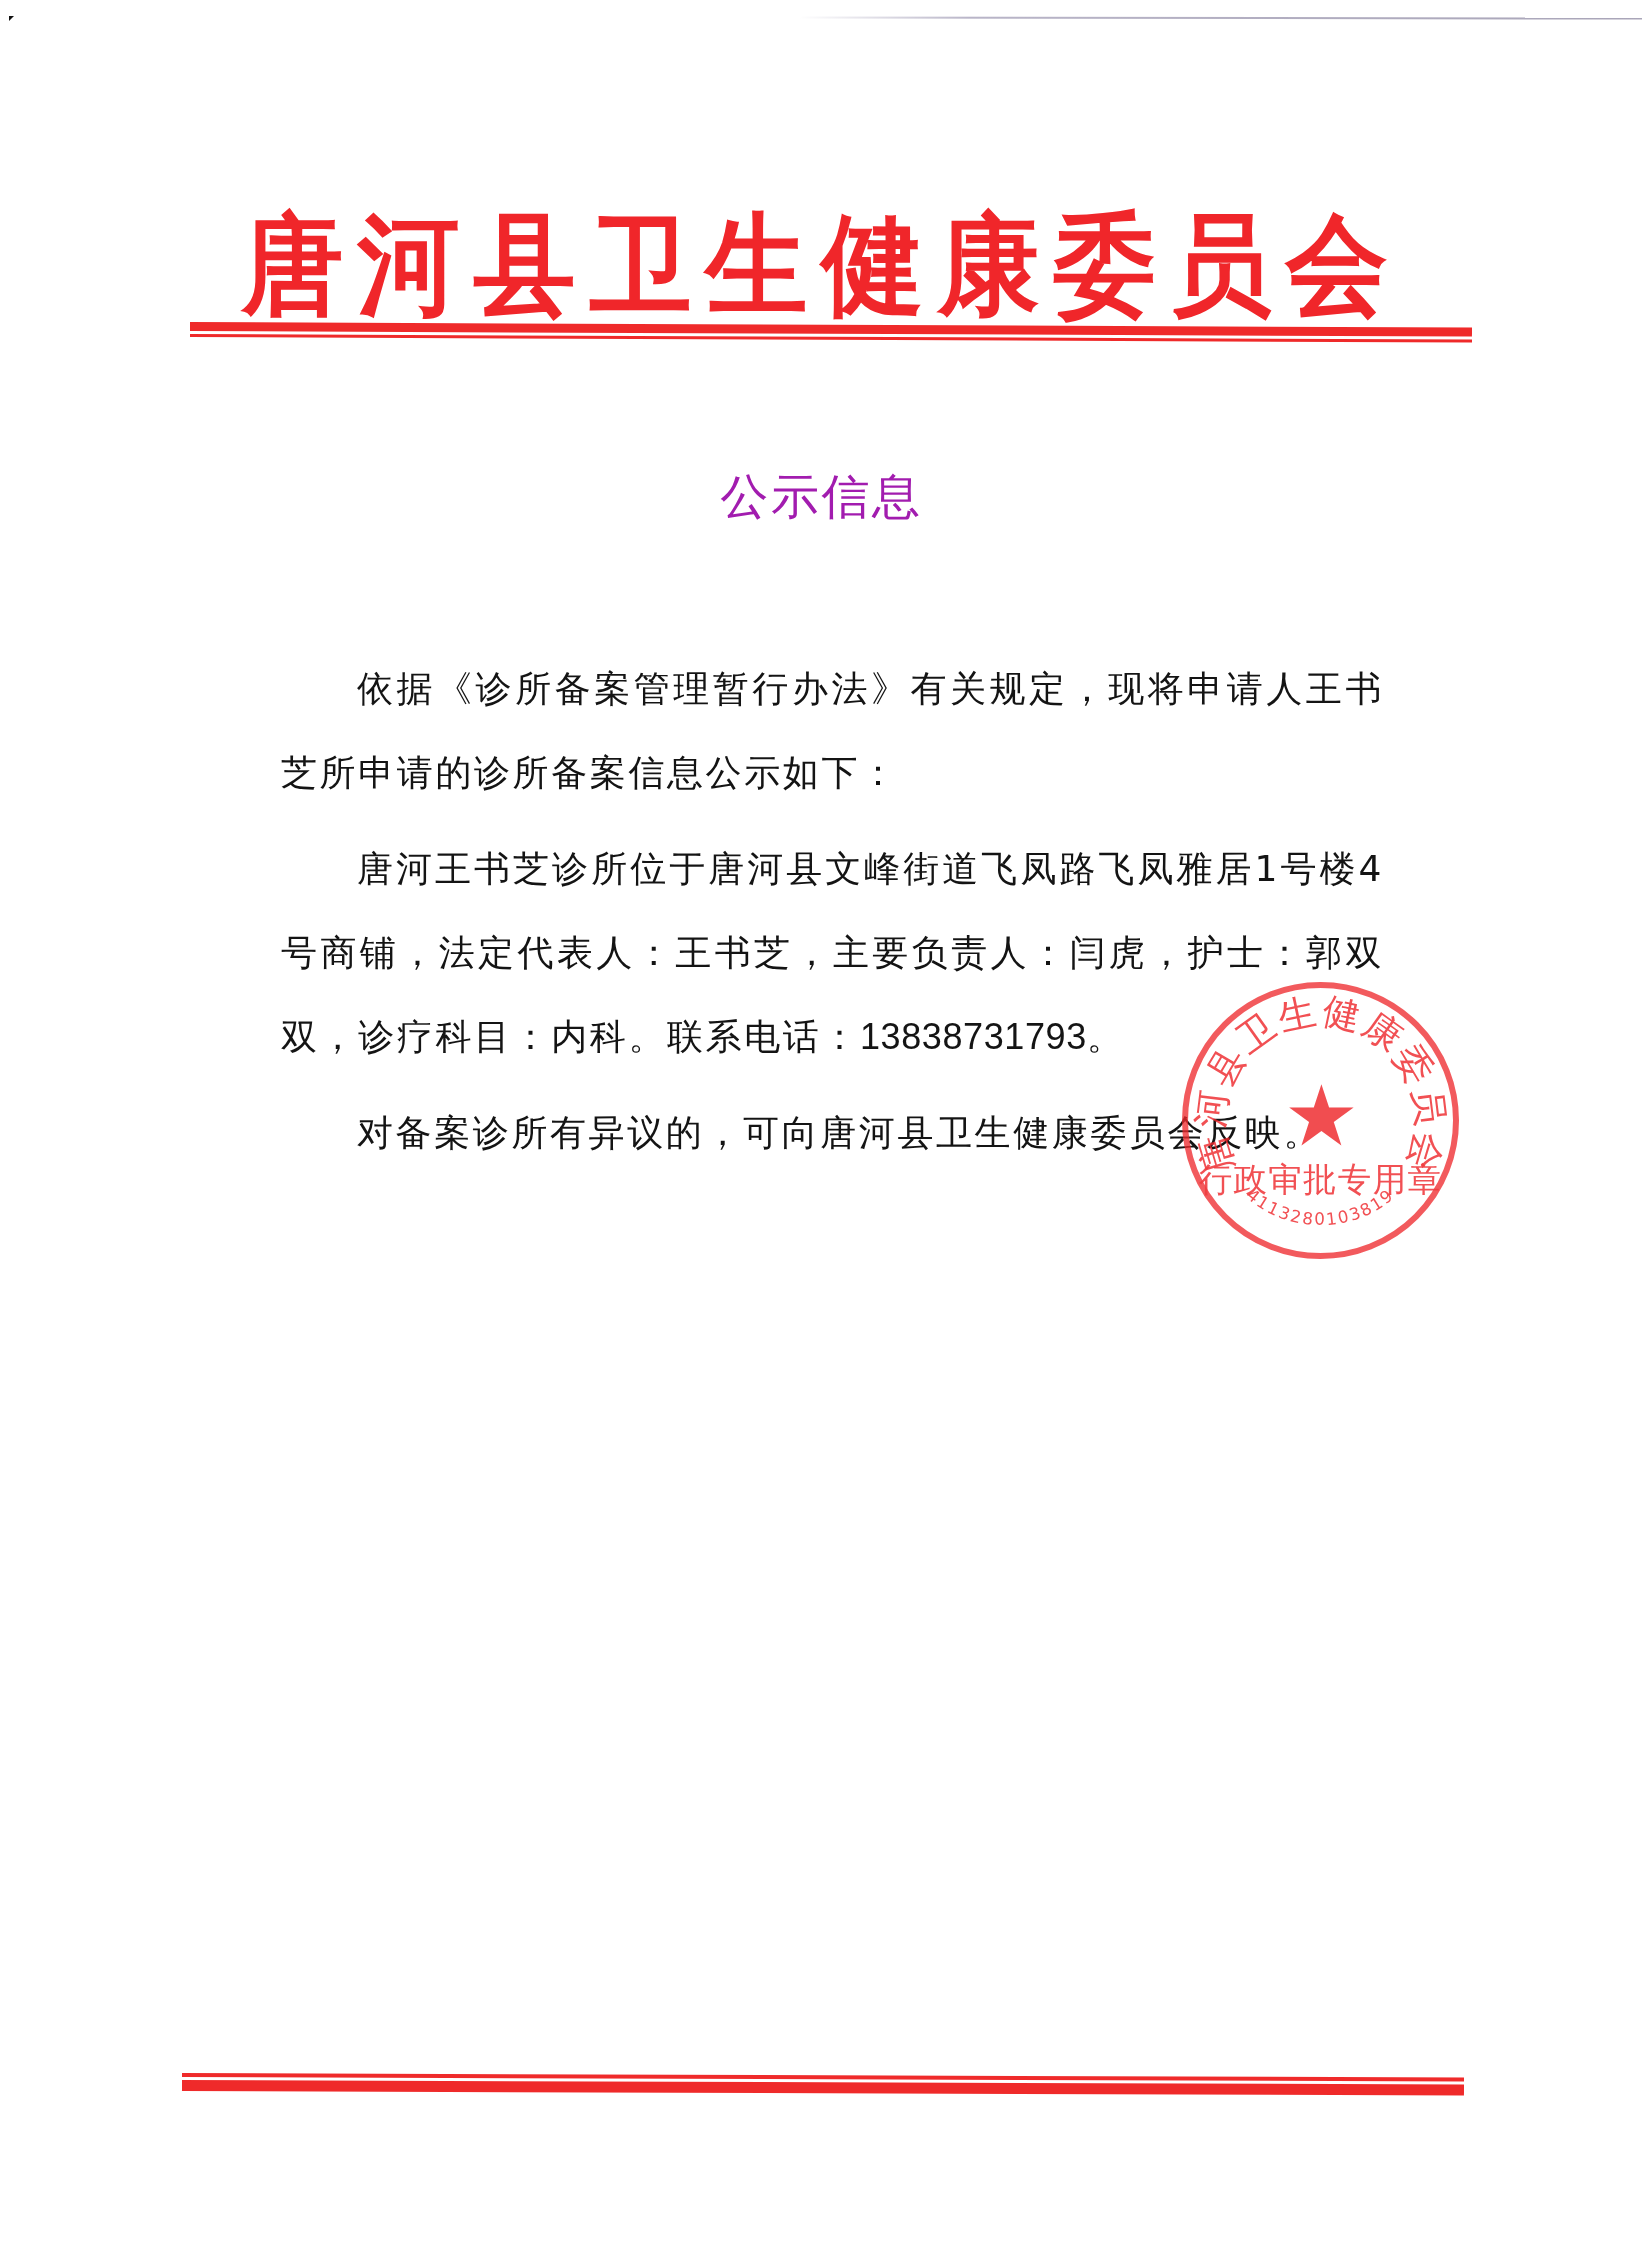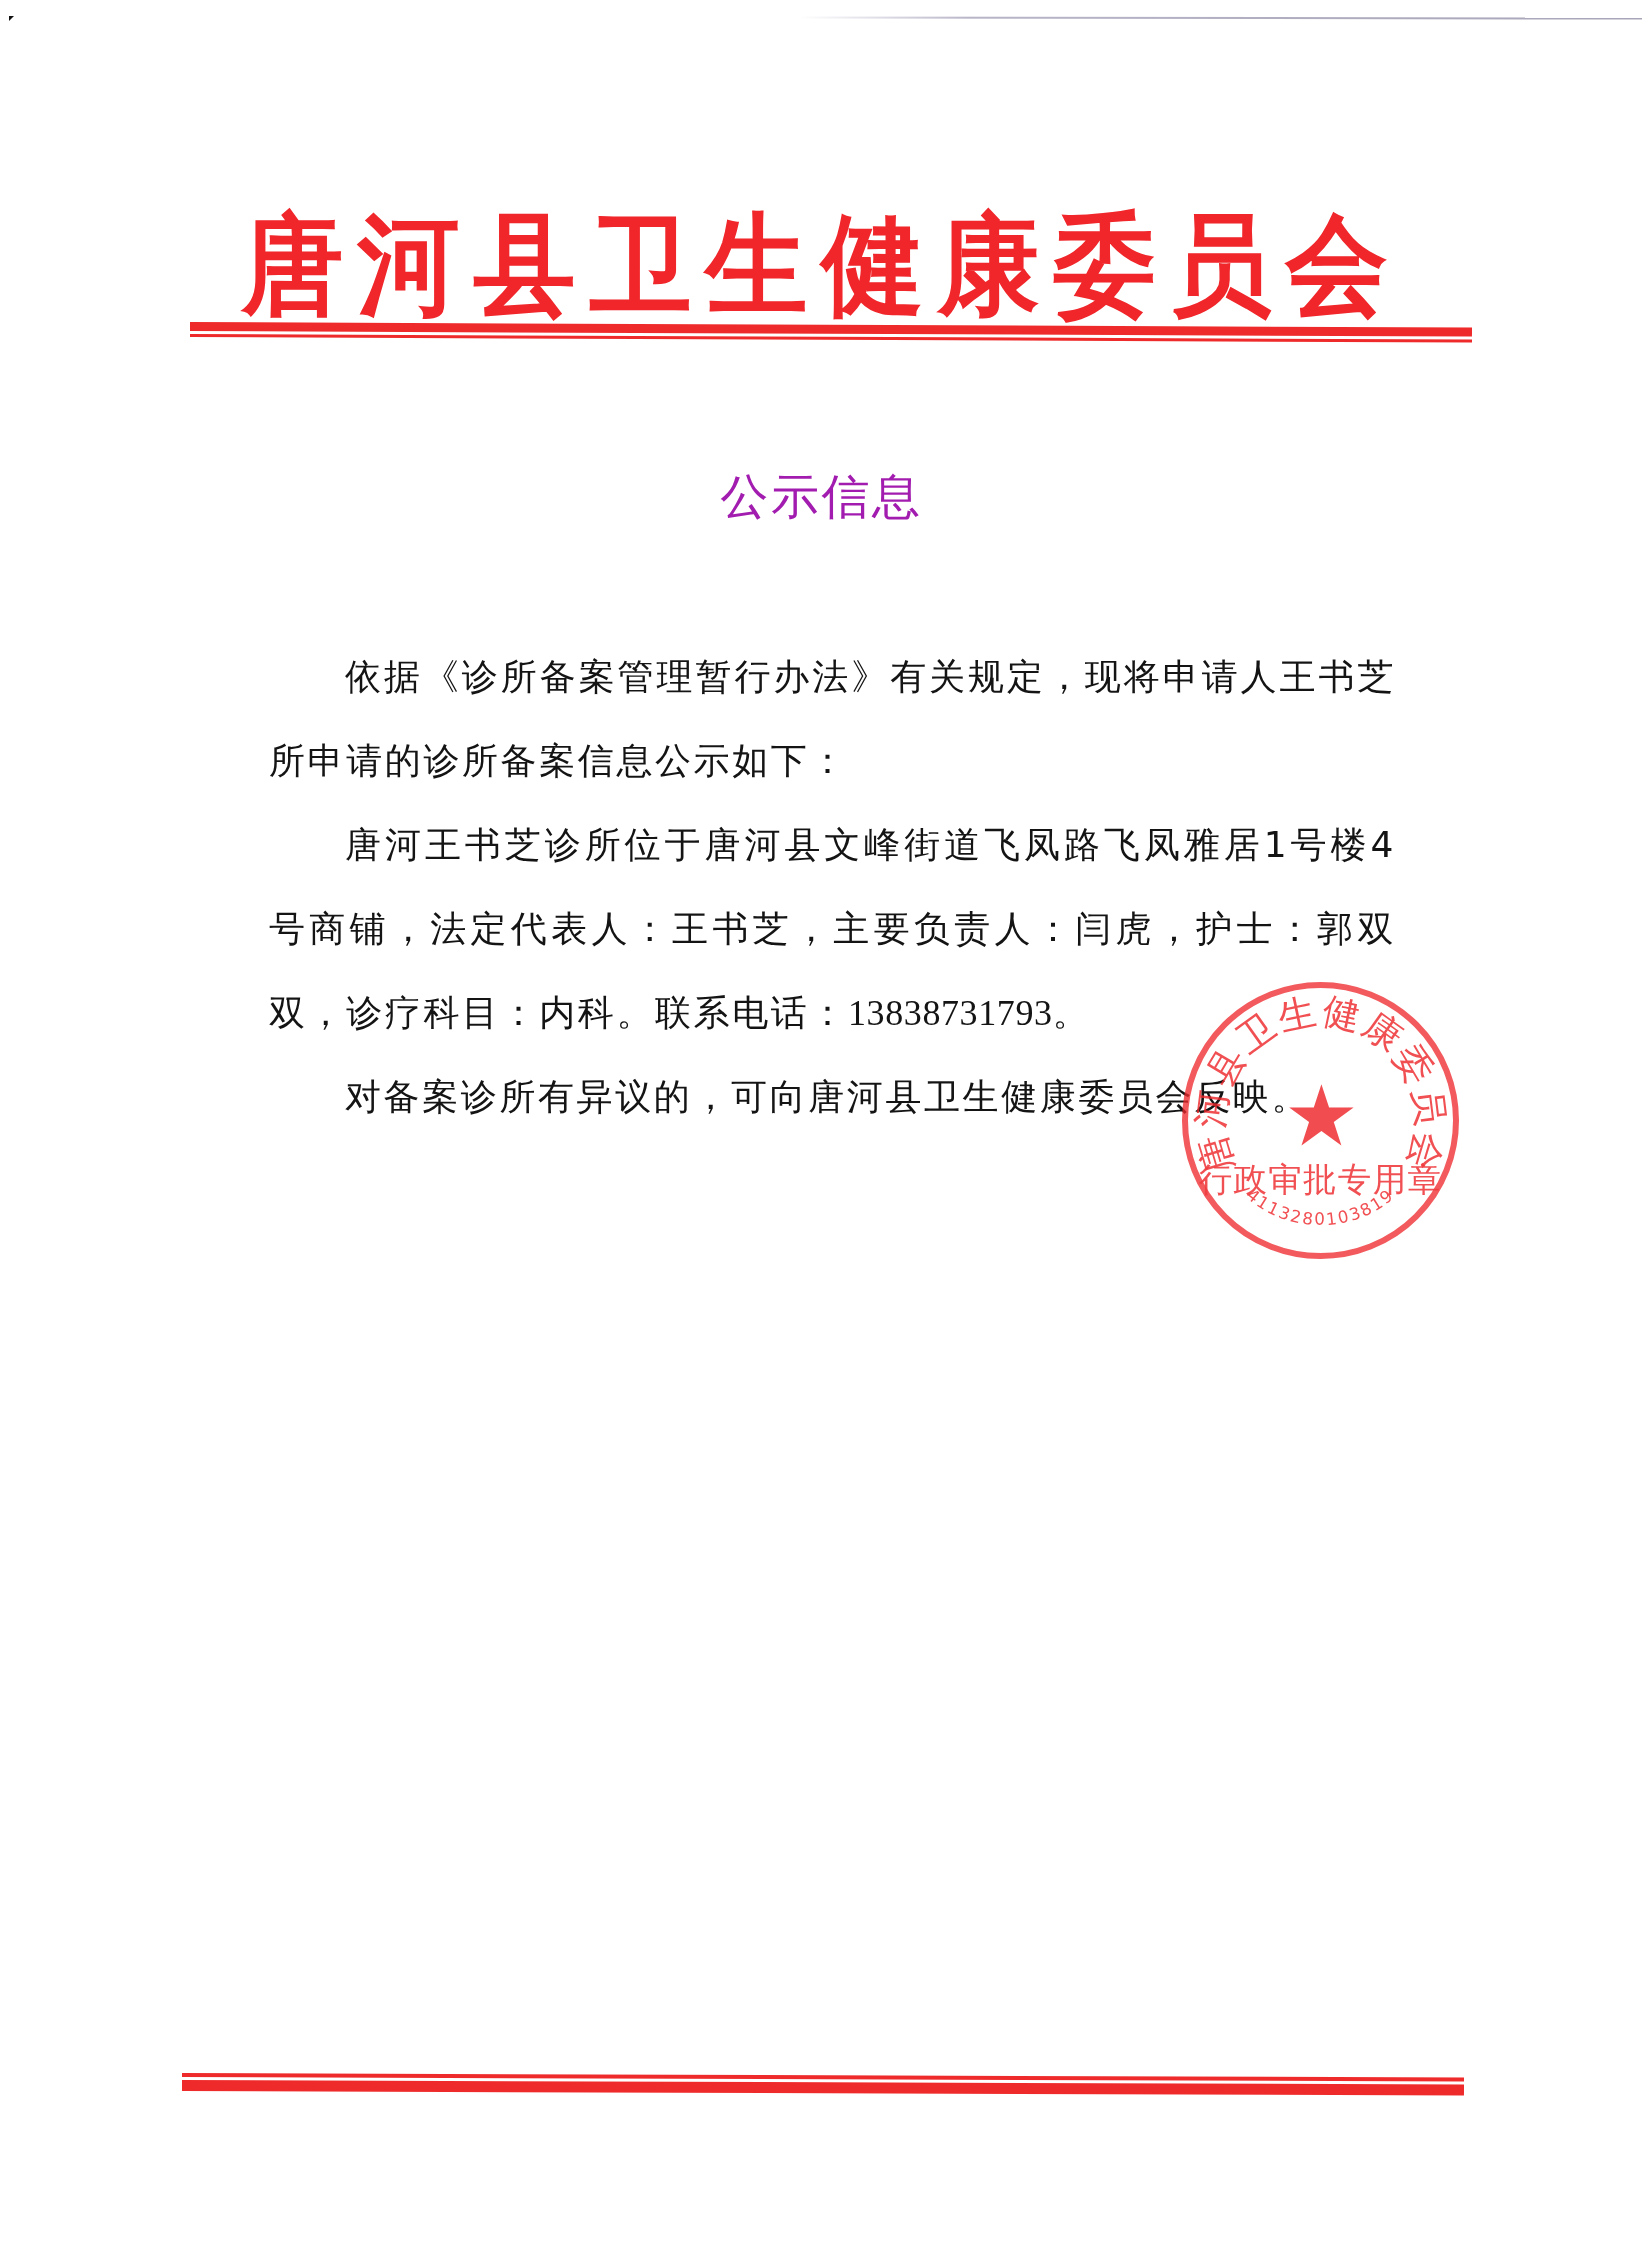--- a/index.html
+++ b/index.html
@@ -32,22 +32,22 @@
   .doc-heading {
     position: absolute; left: 0; right: 0; top: 465px;
     text-align: center; color: #a21caf;
     font-family: "DejaVu Sans", sans-serif; font-size: 48px; letter-spacing: 2.6px;
   }
   .body-text {
     position: absolute; left: 269px; width: 1127px; top: 635px;
     color: #141414; font-size: 36px; line-height: 84px; letter-spacing: 2.6px;
     font-family: "DejaVu Sans", sans-serif;
   }
-  .para { margin: 0; text-indent: 76px; text-align: justify; }
-  .num { font-family: Liberation Serif, serif; letter-spacing: 0.6px; }
+  .para { margin: 12px; text-indent: 76px; text-align: justify; }
+  .num { font-family: Liberation Sans, sans-serif; letter-spacing: 0.6px; }
   .contact-line { white-space: pre; }
 
   .stamp {
     position: absolute; left: 1182px; top: 982px; width: 277px; height: 277px;
     border-radius: 50%; border: 6.4px solid rgba(238,40,44,0.85);
     box-sizing: border-box; opacity: 0.9;
   }
   .stamp svg { position: absolute; left: -6.4px; top: -6.4px; }
   .stamp-star {
     position: absolute; left: 95px; top: 90px; width: 77px; height: 77px;

